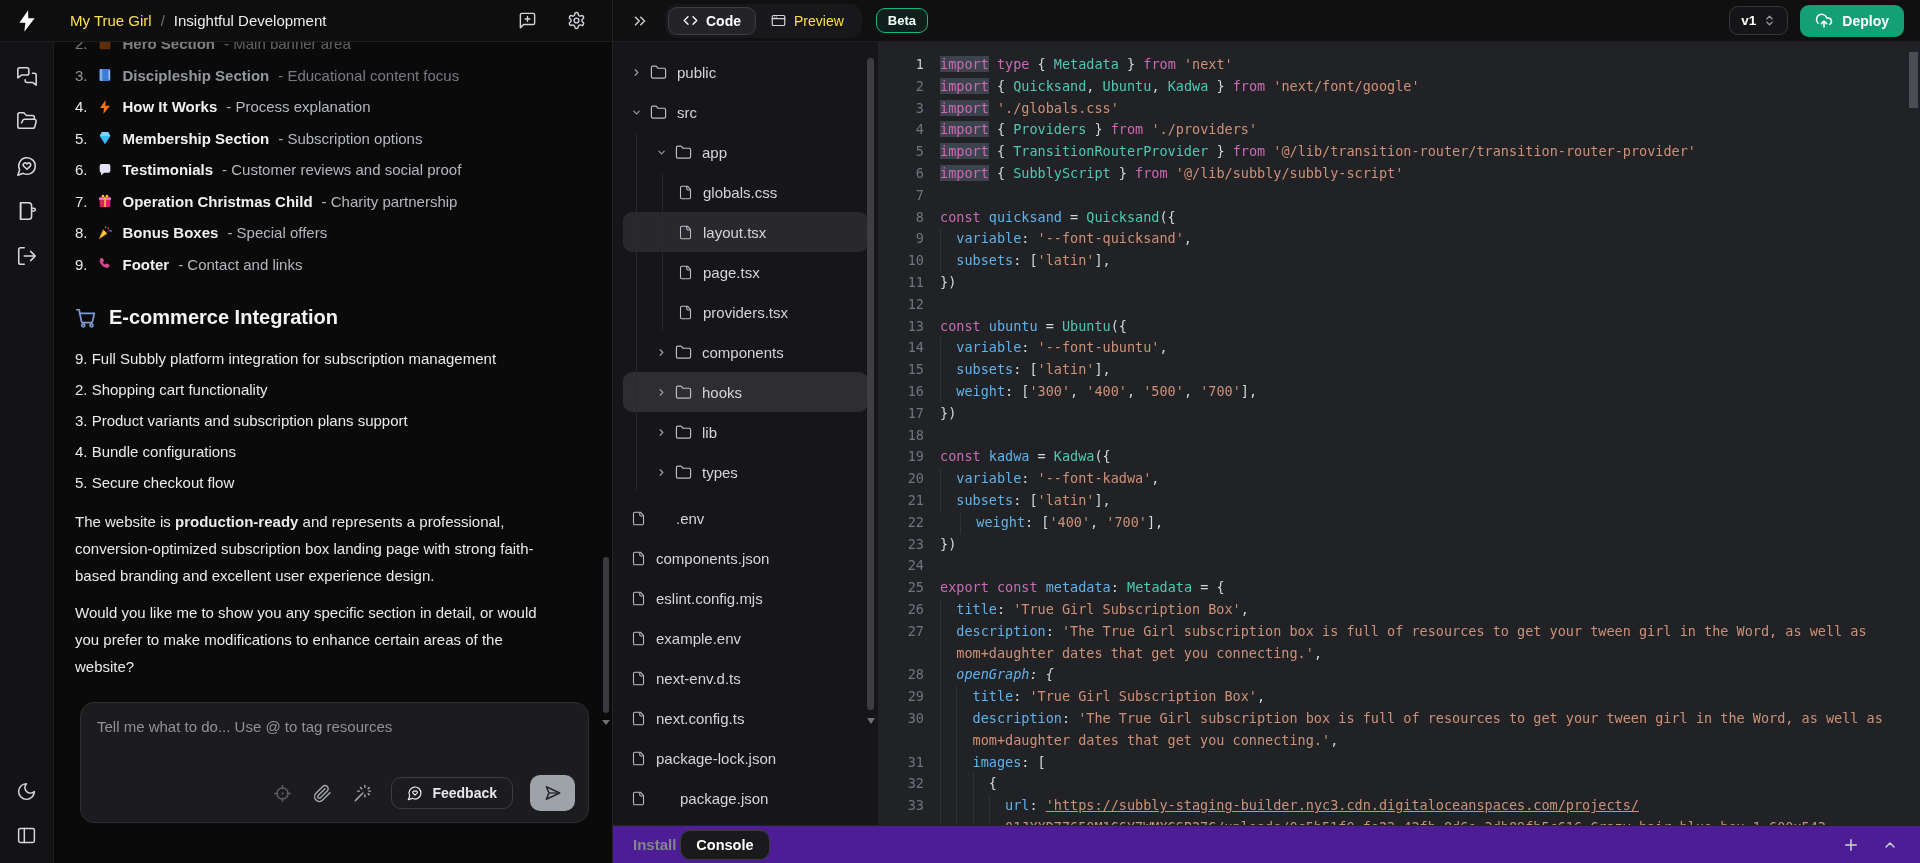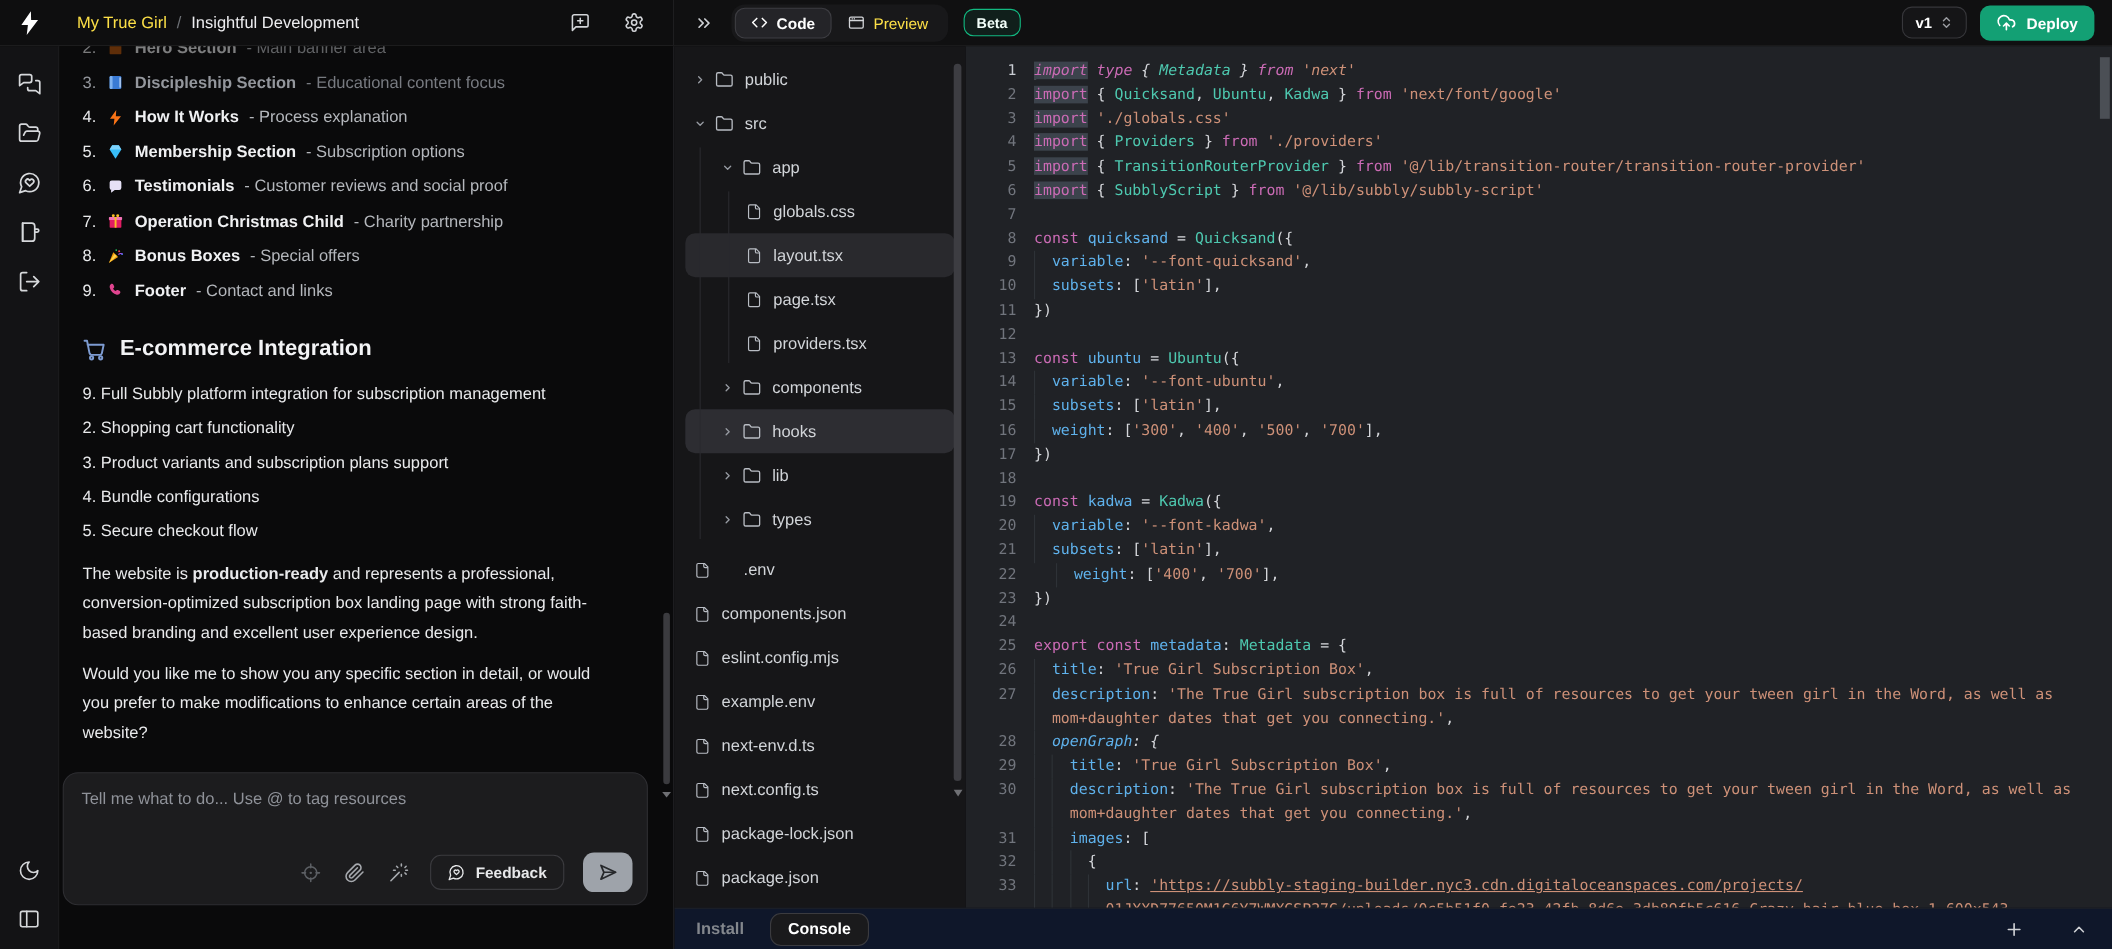--- a/index.html
+++ b/index.html
@@ -50,21 +50,21 @@
   .citem.clip { margin-top:-20px; opacity:.5; }
   .emj { width:17px; height:17px; display:inline-flex; align-items:center; justify-content:center; }
   .ecom { margin:26px 0 4px; display:flex; align-items:center; gap:12px; font-size:20px; font-weight:700; color:#f3f4f6; }
   .features { list-style:none; margin-top:14px; }
   .features li { height:31px; display:flex; align-items:center; font-size:15px; color:#e9eaec; }
   .ptext { margin-top:10px; font-size:15px; line-height:27px; color:#e9eaec; max-width:480px; }
   .ptext b { font-weight:700; }
   .chat-sb { position:absolute; right:3px; top:515px; width:6px; height:156px; border-radius:3px; background:#3b3b3f; }
   .chat-sb-arrow { position:absolute; right:2px; top:678px; width:0; height:0;
                    border-left:4px solid transparent; border-right:4px solid transparent; border-top:5px solid #6f7074; }
-  .inputbox { position:absolute; left:3px; right:23px; top:660px; height:121px; background:#1c1c1e;
+  .inputbox { position:absolute; left:26px; right:23px; top:660px; height:121px; background:#1c1c1e;
               border:1px solid #2e2e32; border-radius:14px; padding:15px 16px; }
   .ph { color:#8f9299; font-size:15px; }
   .actions { position:absolute; right:13px; bottom:11px; display:flex; align-items:center; gap:17px; }
   .aicon { background:none; border:none; cursor:pointer; padding:2px; }
   .feedback { display:flex; align-items:center; gap:9px; border:1px solid #3b3b3f; border-radius:10px; padding:7px 15px;
               color:#e7e8ea; font-weight:600; font-size:14px; background:transparent; font-family:inherit; cursor:pointer; }
   .send { width:45px; height:36px; border-radius:10px; border:none; background:#9ea3aa; display:flex; align-items:center;
           justify-content:center; cursor:pointer; }
 
   
@@ -95,21 +95,21 @@
   .ty { color:#4ec9b0; }
   .pr { color:#5fb2ec; }
   .id { color:#5fb2ec; }
   .pl { color:#d4d6da; }
   .lk { color:#ce9178; text-decoration:underline; }
   .sel { background:#3c434c; }
   .cursor { display:inline-block; width:1.5px; height:15px; background:#ececec; vertical-align:text-bottom; margin-right:-1.5px; }
   .ed-sb { position:absolute; right:2px; top:10px; width:9px; height:56px; background:#4b4f55; }
 
   
-  .bbar { height:38px; display:flex; align-items:center; gap:24px; padding:0 20px; background:#0f172a; border-top:1px solid #232326; }
+  .bbar { height:38px; display:flex; align-items:center; gap:4px; padding:0 20px; background:#4c1d95; border-top:1px solid #232326; }
   .install { color:#83878d; font-weight:600; font-size:15px; }
   .console { border:1px solid #3b3b3f; background:#1a1a1c; border-radius:10px; padding:6px 15px; color:#fff;
              font-weight:700; font-size:14.5px; font-family:inherit; cursor:pointer; }
   .bsp { flex:1; }
   .bicon { background:none; border:none; cursor:pointer; padding:2px; margin-left:14px; }
 </style>
 </head>
 <body>
 
 <div class="app">
@@ -589,39 +589,39 @@
               </div>
               <div class="frow" style="padding-left: 8px;">
                 <span class="fico">
                   <svg width="15" height="15" viewBox="0 0 24 24" fill="none" stroke="#b9bdc4" stroke-width="1.7" stroke-linejoin="round">
                     <path d="M15 2H6a2 2 0 0 0-2 2v16a2 2 0 0 0 2 2h12a2 2 0 0 0 2-2V7Z"></path>
                     <path d="M14 2v4a2 2 0 0 0 2 2h4"></path>
                   </svg>
                 </span>
                 <span>package-lock.json</span>
               </div>
-              <div class="frow" style="padding-left: 8px;">
+              <div class="frow" style="padding-left: 8px; gap: 24px;">
                 <span class="fico">
                   <svg width="15" height="15" viewBox="0 0 24 24" fill="none" stroke="#b9bdc4" stroke-width="1.7" stroke-linejoin="round">
                     <path d="M15 2H6a2 2 0 0 0-2 2v16a2 2 0 0 0 2 2h12a2 2 0 0 0 2-2V7Z"></path>
                     <path d="M14 2v4a2 2 0 0 0 2 2h4"></path>
                   </svg>
                 </span>
                 <span>package.json</span>
               </div>
             </div>
           <div class="files-sb"></div>
           <div class="files-sb-arrow"></div>
         </section>
 
         <section class="editor">
           <div id="code">
               <div class="cl first">
                 <span class="ln">1</span>
-                <span class="code" style="padding-left: 0ch; font-style: italic;"><i class="cursor"></i><span class="kw sel">import</span><span class="pl"> </span><span class="kw">type</span><span class="pl"> { </span><span class="ty">Metadata</span><span class="pl"> } </span><span class="kw">from</span><span class="pl"> </span><span class="st">'next'</span></span>
+                <span class="code" style="padding-left: 0ch;"><i class="cursor"></i><span class="kw sel">import</span><span class="pl"> </span><span class="kw">type</span><span class="pl"> { </span><span class="ty">Metadata</span><span class="pl"> } </span><span class="kw">from</span><span class="pl"> </span><span class="st">'next'</span></span>
               </div>
               <div class="cl">
                 <span class="ln">2</span>
                 <span class="code" style="padding-left: 0ch;"><span class="kw sel">import</span><span class="pl"> { </span><span class="ty">Quicksand</span><span class="pl">, </span><span class="ty">Ubuntu</span><span class="pl">, </span><span class="ty">Kadwa</span><span class="pl"> } </span><span class="kw">from</span><span class="pl"> </span><span class="st">'next/font/google'</span></span>
               </div>
               <div class="cl">
                 <span class="ln">3</span>
                 <span class="code" style="padding-left: 0ch;"><span class="kw sel">import</span><span class="pl"> </span><span class="st">'./globals.css'</span></span>
               </div>
               <div class="cl">

